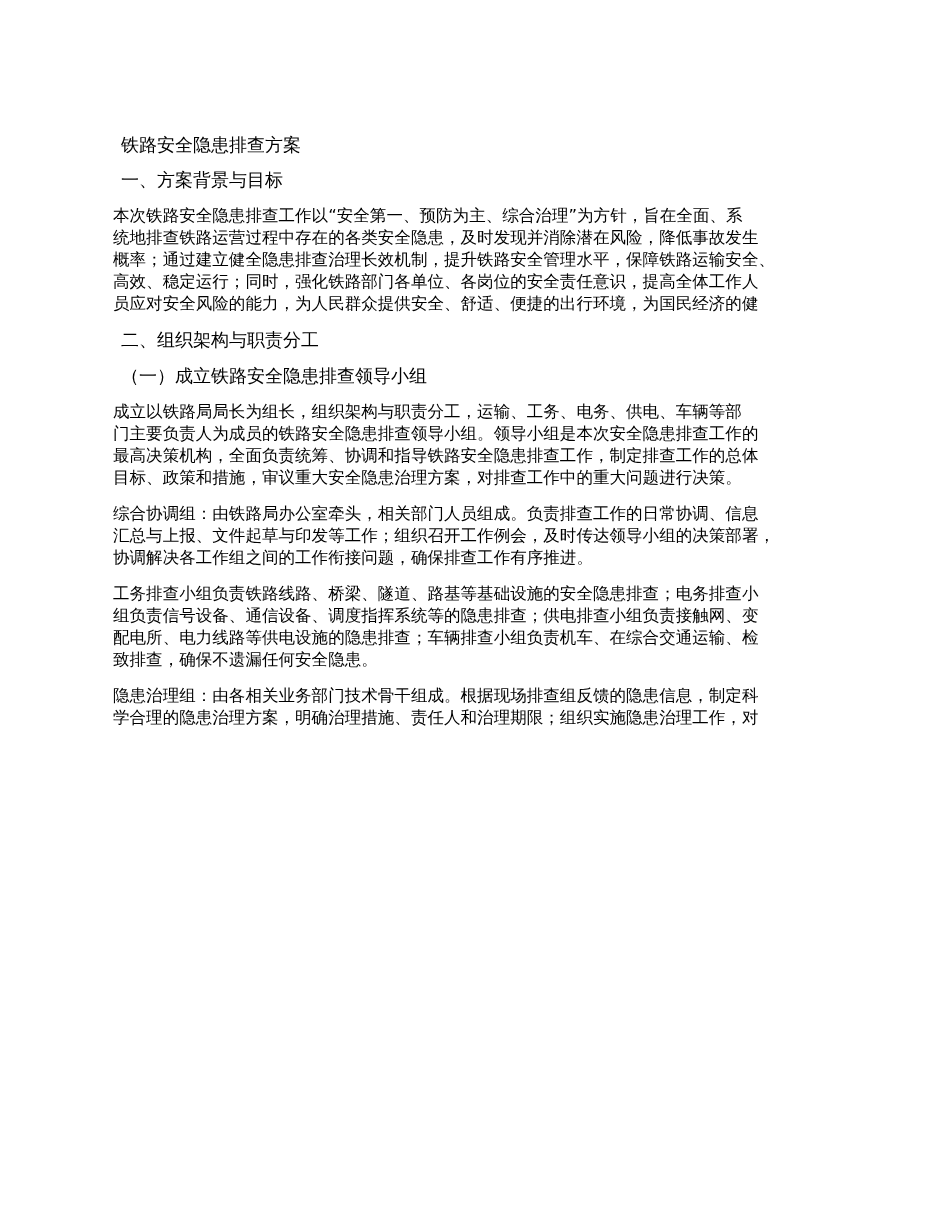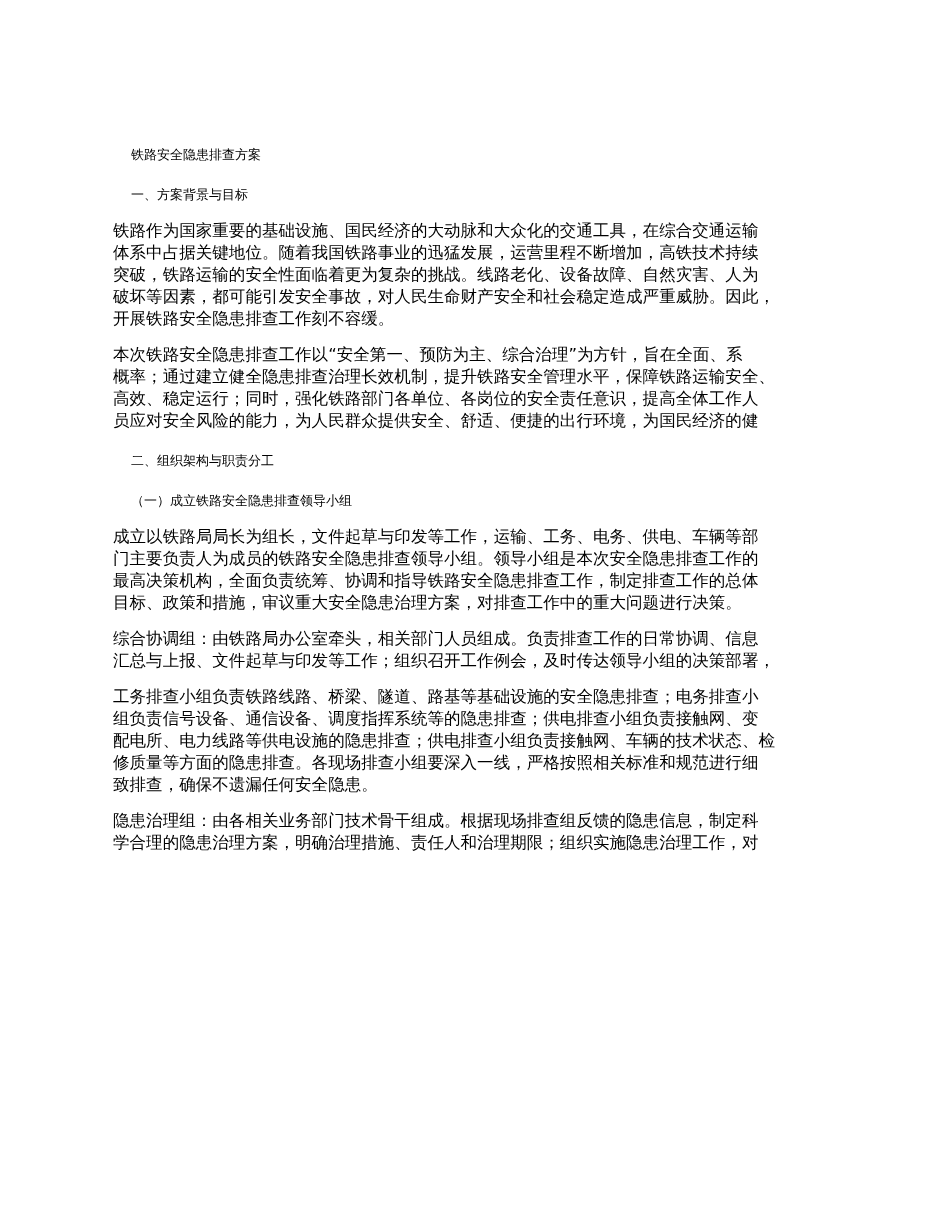--- a/index.html
+++ b/index.html
@@ -15,24 +15,24 @@
       font-family: "DejaVu Sans", "Liberation Sans", sans-serif;
       color: #000000;
     }
     .page {
       position: absolute;
       left: 113px;
       top: 126px;
       width: 760px;
     }
     .title, .heading, .subheading {
-      font-size: 13px;
+      font-size: 18px;
       line-height: 22px;
       white-space: nowrap;
-      margin: 18px;
+      margin: 8px;
     }
     .title { margin-bottom: 13px; }
     .heading { margin-bottom: 14px; }
     .subheading { margin-bottom: 14px; }
     .para {
       margin: 0 0 14px 0;
       font-size: 16.5px;
       line-height: 22px;
     }
     .line {
@@ -43,57 +43,51 @@
   </style>
 </head>
 <body>
 
 <div class="page">
 
   <p class="title">铁路安全隐患排查方案</p>
 
   <p class="heading">一、方案背景与目标</p>
 
-  <p class="para">
-    <span class="line">铁路作为国家重要的基础设施、国民经济的大动脉和大众化的交通工具，在综合交通运输</span>
-    <span class="line">体系中占据关键地位。随着我国铁路事业的迅猛发展，运营里程不断增加，高铁技术持续</span>
-    <span class="line">突破，铁路运输的安全性面临着更为复杂的挑战。线路老化、设备故障、自然灾害、人为</span>
-    <span class="line">破坏等因素，都可能引发安全事故，对人民生命财产安全和社会稳定造成严重威胁。因此，</span>
-    <span class="line">开展铁路安全隐患排查工作刻不容缓。</span>
-  </p>
 
   <p class="para">
     <span class="line">本次铁路安全隐患排查工作以“安全第一、预防为主、综合治理”为方针，旨在全面、系</span>
+    <span class="line">统地排查铁路运营过程中存在的各类安全隐患，及时发现并消除潜在风险，降低事故发生</span>
     <span class="line">概率；通过建立健全隐患排查治理长效机制，提升铁路安全管理水平，保障铁路运输安全、</span>
     <span class="line">高效、稳定运行；同时，强化铁路部门各单位、各岗位的安全责任意识，提高全体工作人</span>
     <span class="line">员应对安全风险的能力，为人民群众提供安全、舒适、便捷的出行环境，为国民经济的健</span>
   </p>
 
   <p class="heading">二、组织架构与职责分工</p>
 
   <p class="subheading">（一）成立铁路安全隐患排查领导小组</p>
 
   <p class="para">
-    <span class="line">成立以铁路局局长为组长，文件起草与印发等工作，运输、工务、电务、供电、车辆等部</span>
+    <span class="line">成立以铁路局局长为组长，组织架构与职责分工，运输、工务、电务、供电、车辆等部</span>
     <span class="line">门主要负责人为成员的铁路安全隐患排查领导小组。领导小组是本次安全隐患排查工作的</span>
     <span class="line">最高决策机构，全面负责统筹、协调和指导铁路安全隐患排查工作，制定排查工作的总体</span>
     <span class="line">目标、政策和措施，审议重大安全隐患治理方案，对排查工作中的重大问题进行决策。</span>
   </p>
 
 
   <p class="para">
     <span class="line">综合协调组：由铁路局办公室牵头，相关部门人员组成。负责排查工作的日常协调、信息</span>
     <span class="line">汇总与上报、文件起草与印发等工作；组织召开工作例会，及时传达领导小组的决策部署，</span>
+    <span class="line">协调解决各工作组之间的工作衔接问题，确保排查工作有序推进。</span>
   </p>
 
   <p class="para">
     <span class="line">工务排查小组负责铁路线路、桥梁、隧道、路基等基础设施的安全隐患排查；电务排查小</span>
     <span class="line">组负责信号设备、通信设备、调度指挥系统等的隐患排查；供电排查小组负责接触网、变</span>
-    <span class="line">配电所、电力线路等供电设施的隐患排查；供电排查小组负责接触网、车辆的技术状态、检</span>
-    <span class="line">修质量等方面的隐患排查。各现场排查小组要深入一线，严格按照相关标准和规范进行细</span>
+    <span class="line">配电所、电力线路等供电设施的隐患排查；车辆排查小组负责机车、在综合交通运输、检</span>
     <span class="line">致排查，确保不遗漏任何安全隐患。</span>
   </p>
 
   <p class="para">
     <span class="line">隐患治理组：由各相关业务部门技术骨干组成。根据现场排查组反馈的隐患信息，制定科</span>
     <span class="line">学合理的隐患治理方案，明确治理措施、责任人和治理期限；组织实施隐患治理工作，对</span>
   </p>
 
 </div>
 

